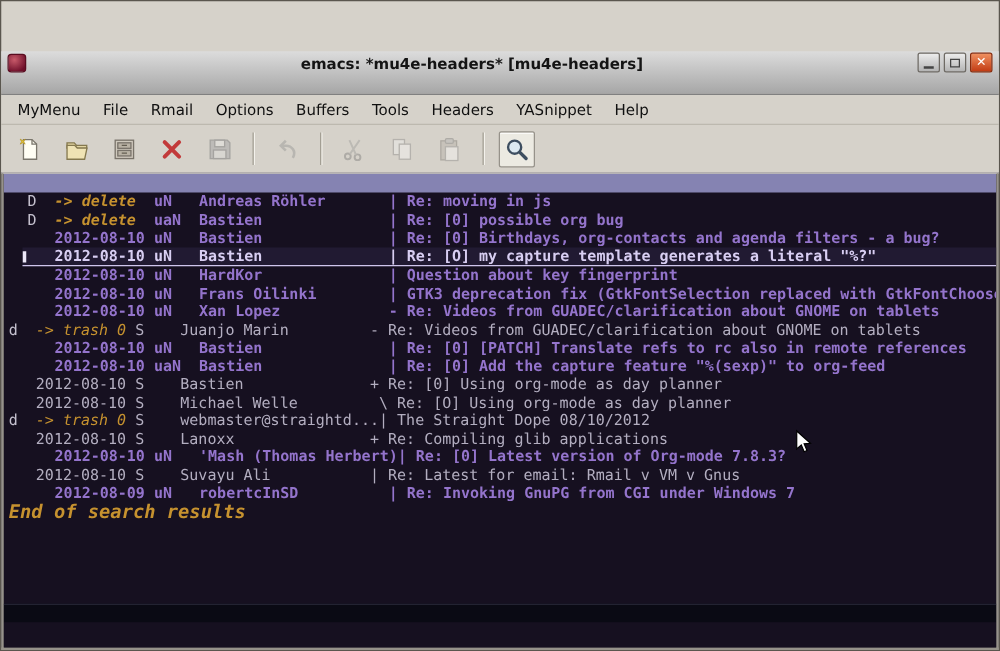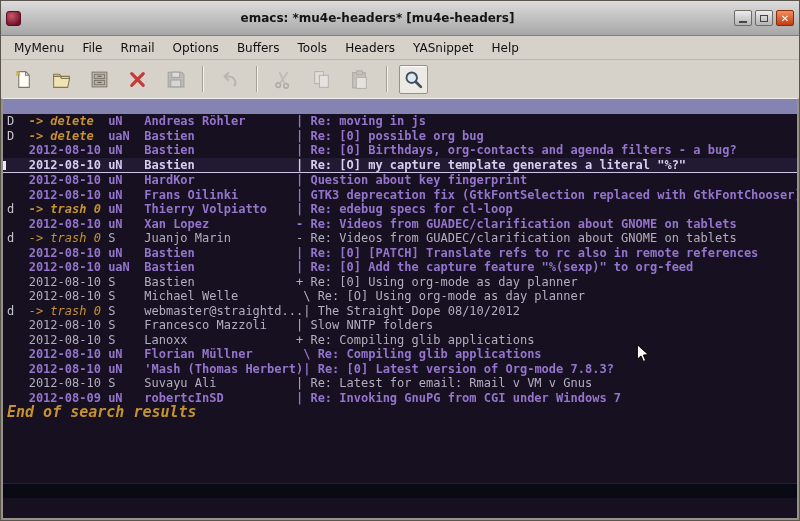--- a/index.html
+++ b/index.html
@@ -5,22 +5,22 @@
 <style>
   * { margin:0; padding:0; box-sizing:border-box; }
   html,body { width:800px; height:521px; overflow:hidden; background:#888; }
   body { font-family:"DejaVu Sans", sans-serif; position:relative; }
 
   .window { width:800px; height:521px; display:flex; flex-direction:column;
             border:1px solid #5a564e; background:#d6d2ca; position:relative; }
 
   
   .titlebar { height:22px; background:linear-gradient(#dcdcdc,#a6a6a6);
-              display:flex; align-items:center; padding:17px 5px; gap:5px;
-              border-bottom:1px solid #808080; flex:0 0 22px; }
+              display:flex; align-items:flex-end; padding:17px 5px; gap:5px;
+              border-bottom:1px solid #808080; flex:0 0 22px;margin-top:40px; }
   .tb-icon { width:15px; height:15px; border-radius:3px;
              background:radial-gradient(circle at 35% 30%, #c85a6a, #6e0f2a 80%);
              border:1px solid #5a0c20; flex:0 0 15px; }
   .tb-title { flex:1; text-align:center; font-size:12px; font-weight:bold; color:#141414;
               white-space:nowrap; overflow:hidden; }
   .tb-buttons { display:flex; gap:3px; }
   .tb-btn { width:18px; height:16px; border:1px solid #6e6a64; border-radius:2px;
             background:linear-gradient(#ececec,#b4b4b4); display:flex; align-items:center;
             justify-content:center; font-size:9px; line-height:9px; color:#333; cursor:default; }
   .tb-btn.close { background:linear-gradient(#f09060,#c23c14); color:#fff; border-color:#8a2a0a; }
@@ -52,21 +52,21 @@
            border-bottom:2px solid #96928a;
            font-family:"DejaVu Sans Mono", monospace; }
 
   .header-line { flex:0 0 15px; height:15px; line-height:15px; font-size:12px; font-weight:bold;
                  background:var(--header-bg,#8583b2); color:var(--header-fg,#2c2744);
                  white-space:pre; padding-left:4px; overflow:hidden; }
 
   .headers-list { flex:0 0 auto; }
   .hrow { height:14.5px; line-height:14.5px; font-size:12px; white-space:pre;
           padding-left:4px; position:relative; overflow:hidden; cursor:default; }
-  .face-unread { color:var(--unread,#9474cc); font-weight:bold; }
+  .face-unread { color:var(--unread,#9474cc); font-weight:bold;margin-left:15px; }
   .face-read { color:var(--read,#b3aec0); font-weight:normal; }
   .c-mark { display:inline-block; width:3ch; color:#c6c2d0; font-weight:normal; }
   .c-date { display:inline-block; width:11ch; }
   .c-flags { display:inline-block; width:5ch; }
   .c-from { display:inline-block; min-width:21ch; }
   .c-date.action { color:var(--action,#c6922f); font-style:italic; }
   .hrow.current { color:var(--current-fg,#d8cef2); background:#211a32;
                   border-bottom:1px solid #cfc5ec; height:15.5px; }
   .hrow.current .c-mark { color:var(--current-fg,#d8cef2); }
   .hrow.current::before { content:''; position:absolute; left:0; top:3px; width:3px; height:9px;
@@ -199,31 +199,28 @@
       
     </div>
 
     <div class="headers-list">
         <div class="hrow face-unread"><span class="c-mark">D</span><span class="c-date action">-&gt; delete</span><span class="c-flags">uN</span><span class="c-from">Andreas Röhler</span><span class="c-subject">| Re: moving in js</span></div>
         <div class="hrow face-unread"><span class="c-mark">D</span><span class="c-date action">-&gt; delete</span><span class="c-flags">uaN</span><span class="c-from">Bastien</span><span class="c-subject">| Re: [0] possible org bug</span></div>
         <div class="hrow face-unread"><span class="c-mark"></span><span class="c-date">2012-08-10</span><span class="c-flags">uN</span><span class="c-from">Bastien</span><span class="c-subject">| Re: [0] Birthdays, org-contacts and agenda filters - a bug?</span></div>
         <div class="hrow face-unread current"><span class="c-mark"></span><span class="c-date">2012-08-10</span><span class="c-flags">uN</span><span class="c-from">Bastien</span><span class="c-subject">| Re: [O] my capture template generates a literal "%?"</span></div>
         <div class="hrow face-unread"><span class="c-mark"></span><span class="c-date">2012-08-10</span><span class="c-flags">uN</span><span class="c-from">HardKor</span><span class="c-subject">| Question about key fingerprint</span></div>
         <div class="hrow face-unread"><span class="c-mark"></span><span class="c-date">2012-08-10</span><span class="c-flags">uN</span><span class="c-from">Frans Oilinki</span><span class="c-subject">| GTK3 deprecation fix (GtkFontSelection replaced with GtkFontChooser)</span></div>
-        <div class="hrow face-unread"><span class="c-mark">d</span><span class="c-date action">-&gt; trash 0</span><span class="c-flags">uN</span><span class="c-from">Thierry Volpiatto</span><span class="c-subject">| Re: edebug specs for cl-loop</span></div>
         <div class="hrow face-unread"><span class="c-mark"></span><span class="c-date">2012-08-10</span><span class="c-flags">uN</span><span class="c-from">Xan Lopez</span><span class="c-subject">- Re: Videos from GUADEC/clarification about GNOME on tablets</span></div>
         <div class="hrow face-read"><span class="c-mark">d</span><span class="c-date action">-&gt; trash 0</span><span class="c-flags">S</span><span class="c-from">Juanjo Marin</span><span class="c-subject">- Re: Videos from GUADEC/clarification about GNOME on tablets</span></div>
         <div class="hrow face-unread"><span class="c-mark"></span><span class="c-date">2012-08-10</span><span class="c-flags">uN</span><span class="c-from">Bastien</span><span class="c-subject">| Re: [0] [PATCH] Translate refs to rc also in remote references</span></div>
         <div class="hrow face-unread"><span class="c-mark"></span><span class="c-date">2012-08-10</span><span class="c-flags">uaN</span><span class="c-from">Bastien</span><span class="c-subject">| Re: [0] Add the capture feature "%(sexp)" to org-feed</span></div>
         <div class="hrow face-read"><span class="c-mark"></span><span class="c-date">2012-08-10</span><span class="c-flags">S</span><span class="c-from">Bastien</span><span class="c-subject">+ Re: [0] Using org-mode as day planner</span></div>
         <div class="hrow face-read"><span class="c-mark"></span><span class="c-date">2012-08-10</span><span class="c-flags">S</span><span class="c-from">Michael Welle</span><span class="c-subject"> \ Re: [O] Using org-mode as day planner</span></div>
         <div class="hrow face-read"><span class="c-mark">d</span><span class="c-date action">-&gt; trash 0</span><span class="c-flags">S</span><span class="c-from">webmaster@straightd...</span><span class="c-subject">| The Straight Dope 08/10/2012</span></div>
-        <div class="hrow face-read"><span class="c-mark"></span><span class="c-date">2012-08-10</span><span class="c-flags">S</span><span class="c-from">Francesco Mazzoli</span><span class="c-subject">| Slow NNTP folders</span></div>
         <div class="hrow face-read"><span class="c-mark"></span><span class="c-date">2012-08-10</span><span class="c-flags">S</span><span class="c-from">Lanoxx</span><span class="c-subject">+ Re: Compiling glib applications</span></div>
-        <div class="hrow face-unread"><span class="c-mark"></span><span class="c-date">2012-08-10</span><span class="c-flags">uN</span><span class="c-from">Florian Müllner</span><span class="c-subject"> \ Re: Compiling glib applications</span></div>
         <div class="hrow face-unread"><span class="c-mark"></span><span class="c-date">2012-08-10</span><span class="c-flags">uN</span><span class="c-from">'Mash (Thomas Herbert)</span><span class="c-subject">| Re: [0] Latest version of Org-mode 7.8.3?</span></div>
         <div class="hrow face-read"><span class="c-mark"></span><span class="c-date">2012-08-10</span><span class="c-flags">S</span><span class="c-from">Suvayu Ali</span><span class="c-subject">| Re: Latest for email: Rmail v VM v Gnus</span></div>
         <div class="hrow face-unread"><span class="c-mark"></span><span class="c-date">2012-08-09</span><span class="c-flags">uN</span><span class="c-from">robertcInSD</span><span class="c-subject">| Re: Invoking GnuPG from CGI under Windows 7</span></div>
       </div>
 
     <div class="search-footer">End of search results</div>
 
     <div class="filler"></div>
 
     <div class="modeline">

